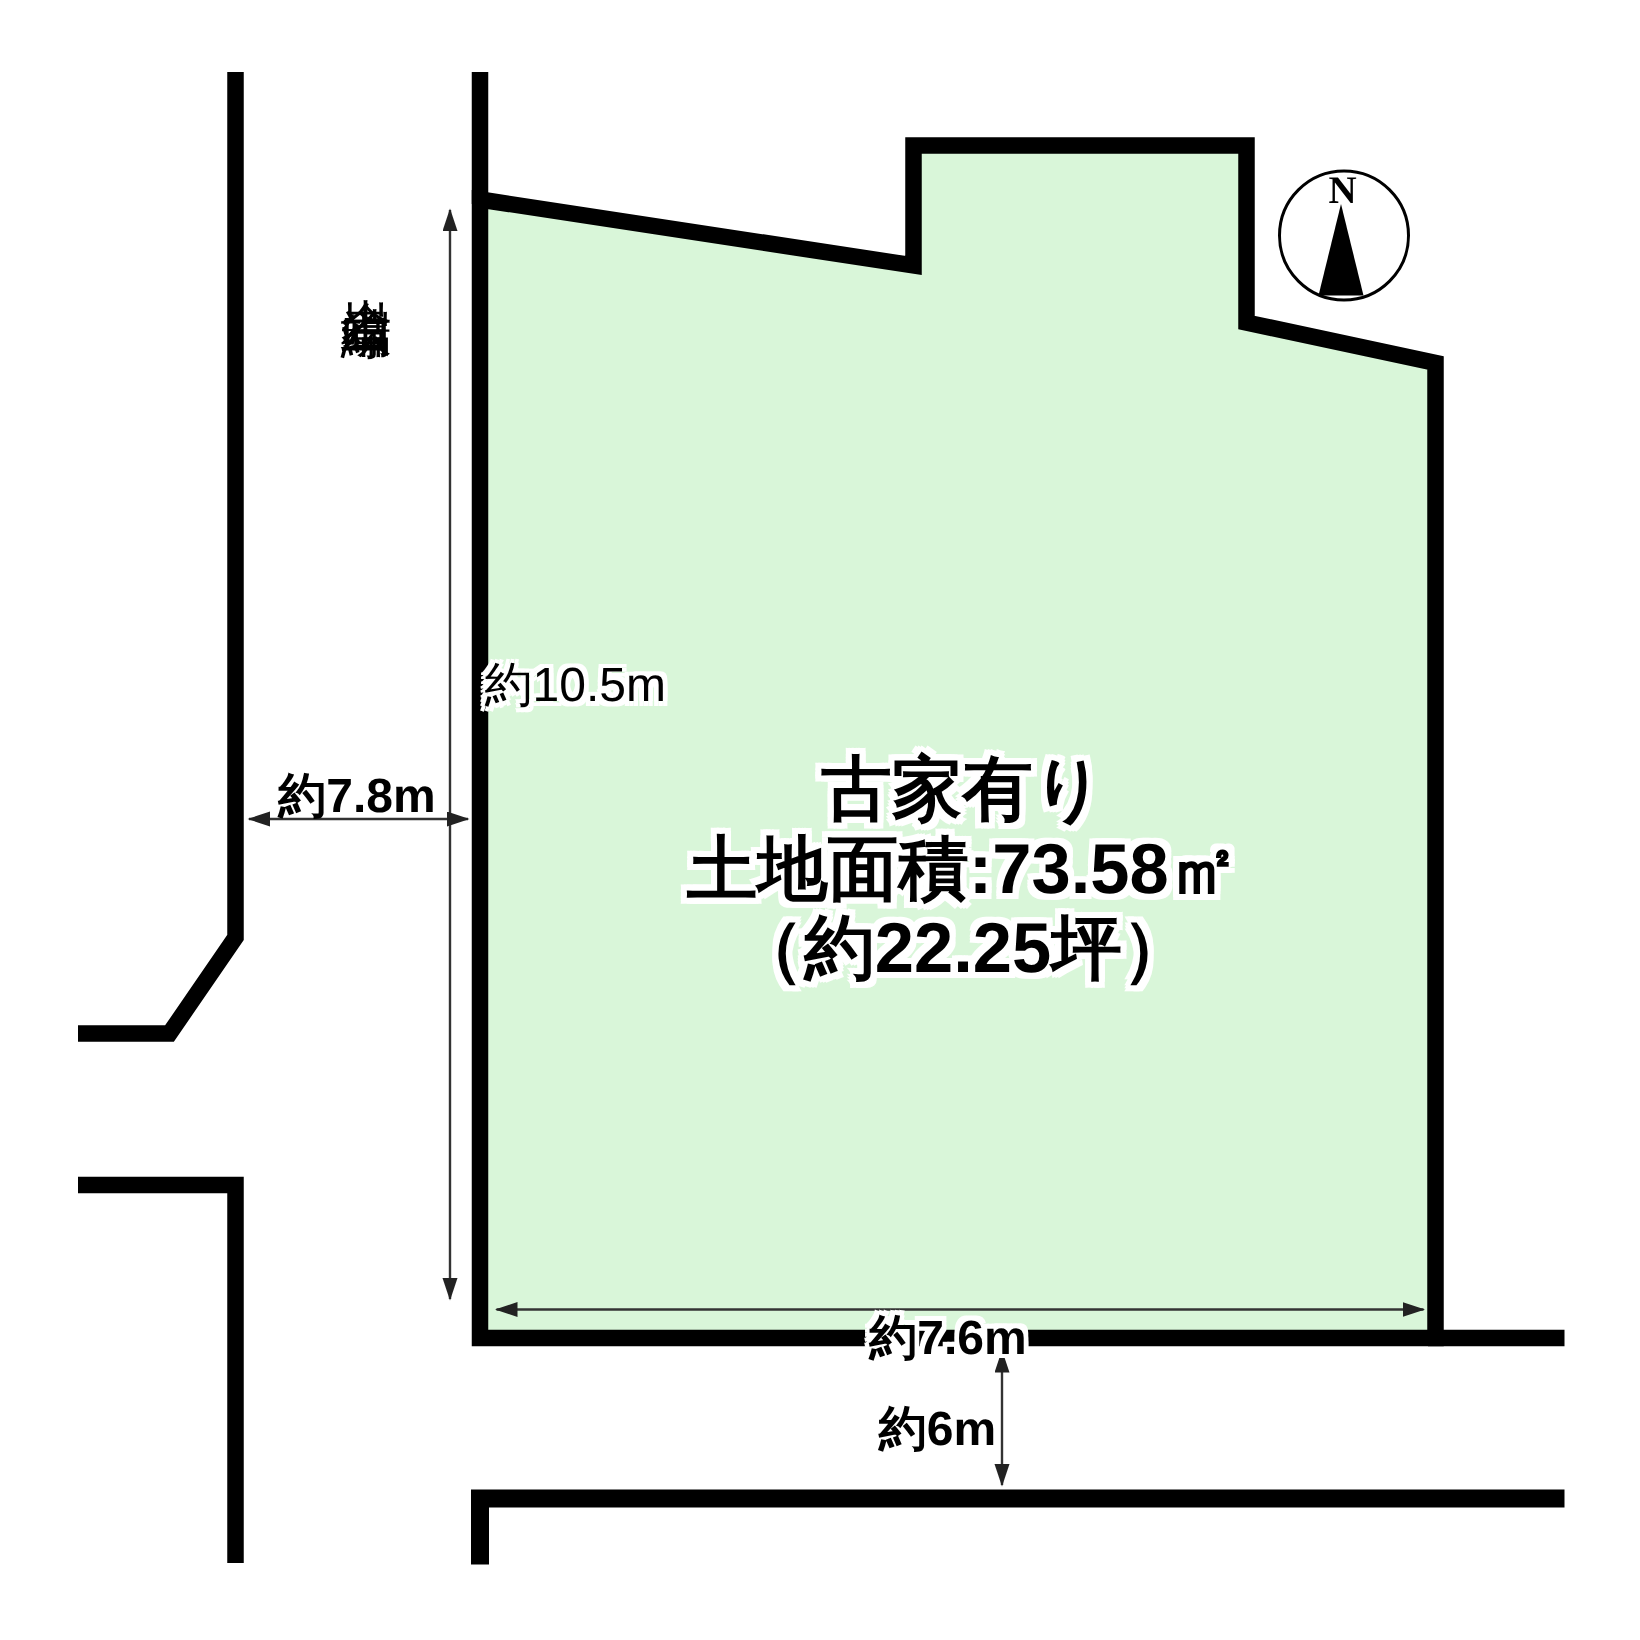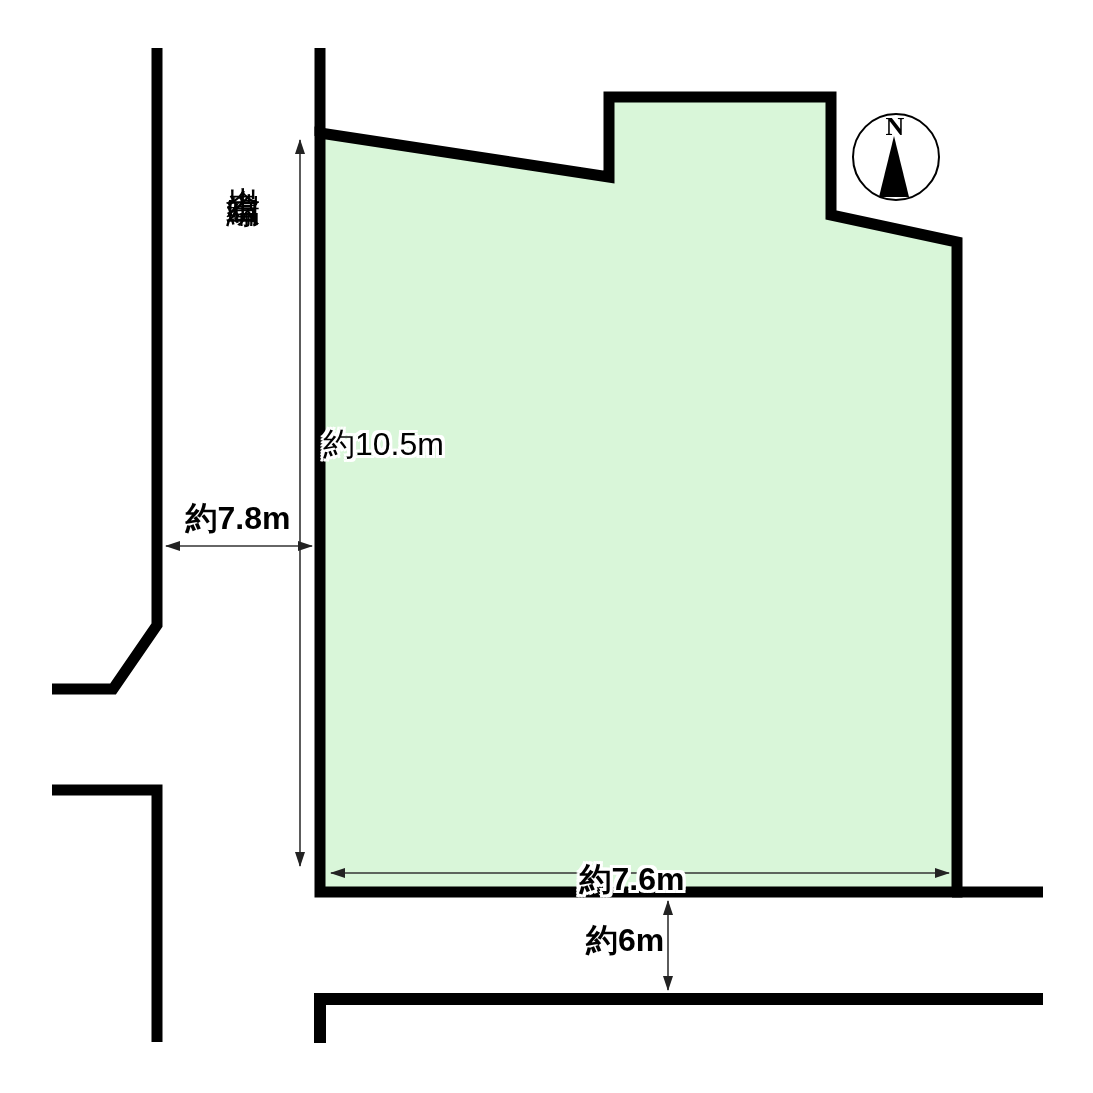--- a/index.html
+++ b/index.html
@@ -9,20 +9,21 @@
     background:#ffffff;
     overflow:hidden;
     font-family:"Liberation Sans","DejaVu Sans",sans-serif;
   }
   .canvas svg{position:absolute;left:0;top:0;}
   .label{
     position:absolute;
     color:#000;
     white-space:nowrap;
     line-height:1.1;
+    margin-top:12px;
   }
   .halo{
     text-shadow:
       -3px -3px 0 #fff, 3px -3px 0 #fff, -3px 3px 0 #fff, 3px 3px 0 #fff,
       -3px 0 0 #fff, 3px 0 0 #fff, 0 -3px 0 #fff, 0 3px 0 #fff;
   }
   .dim{font-size:32px;}
   .road-name{font-size:34px;}
   .v-center{transform:translateY(-50%);}
   .xy-center{transform:translate(-50%,-50%);font-weight:bold;}
@@ -84,14 +85,19 @@
 
   <div class="label dim halo v-center" style="left:323px; top:445px;">約10.5m</div>
 
   <div class="label dim xy-center" style="left:238px; top:519px;">約7.8m</div>
 
   <div class="label dim halo xy-center" style="left:632px; top:880px;">約7.6m</div>
 
   <div class="label dim xy-center" style="left:625px; top:941px;">約6m</div>
 
 
+  <div class="label main-block x-center" style="left:642px; top:487px;">
+    <div>古家有り</div>
+    <div>土地面積:73.58㎡</div>
+    <div>（約22.25坪）</div>
+  </div>
 
 </div>
 
 </body></html>

